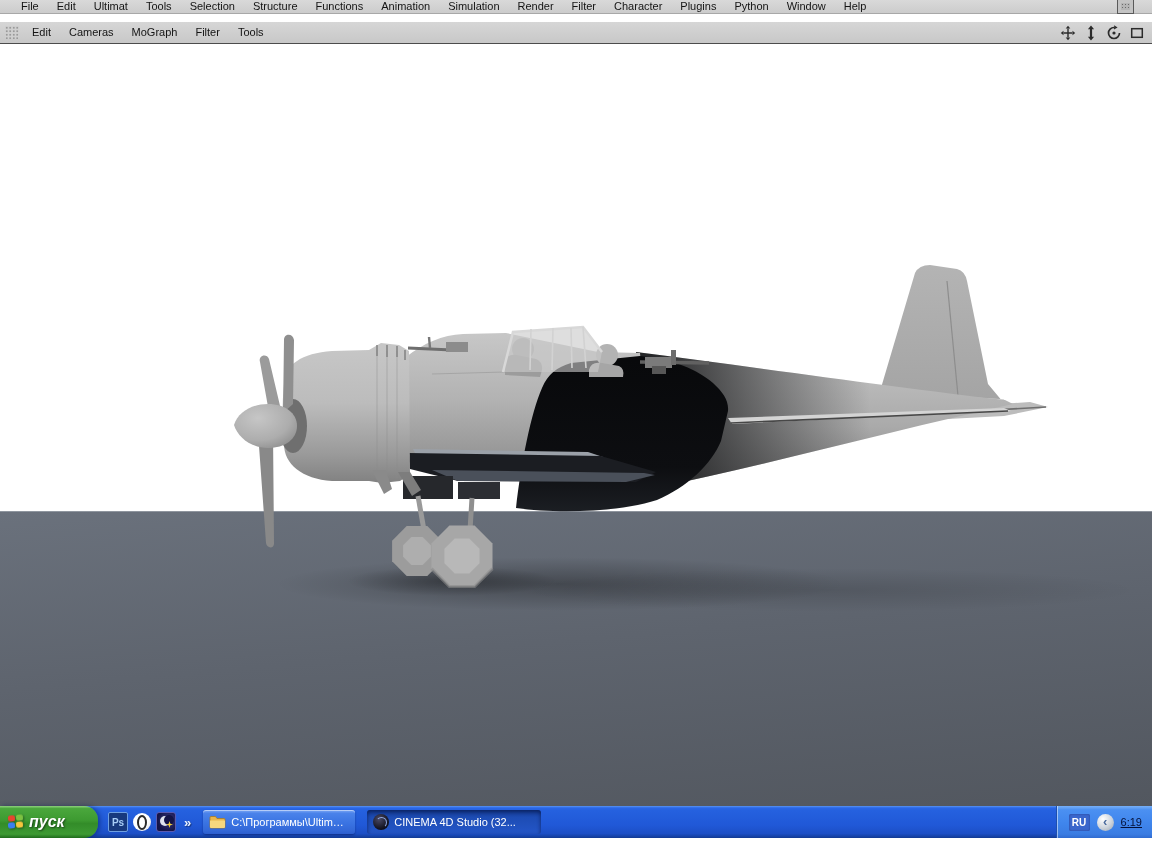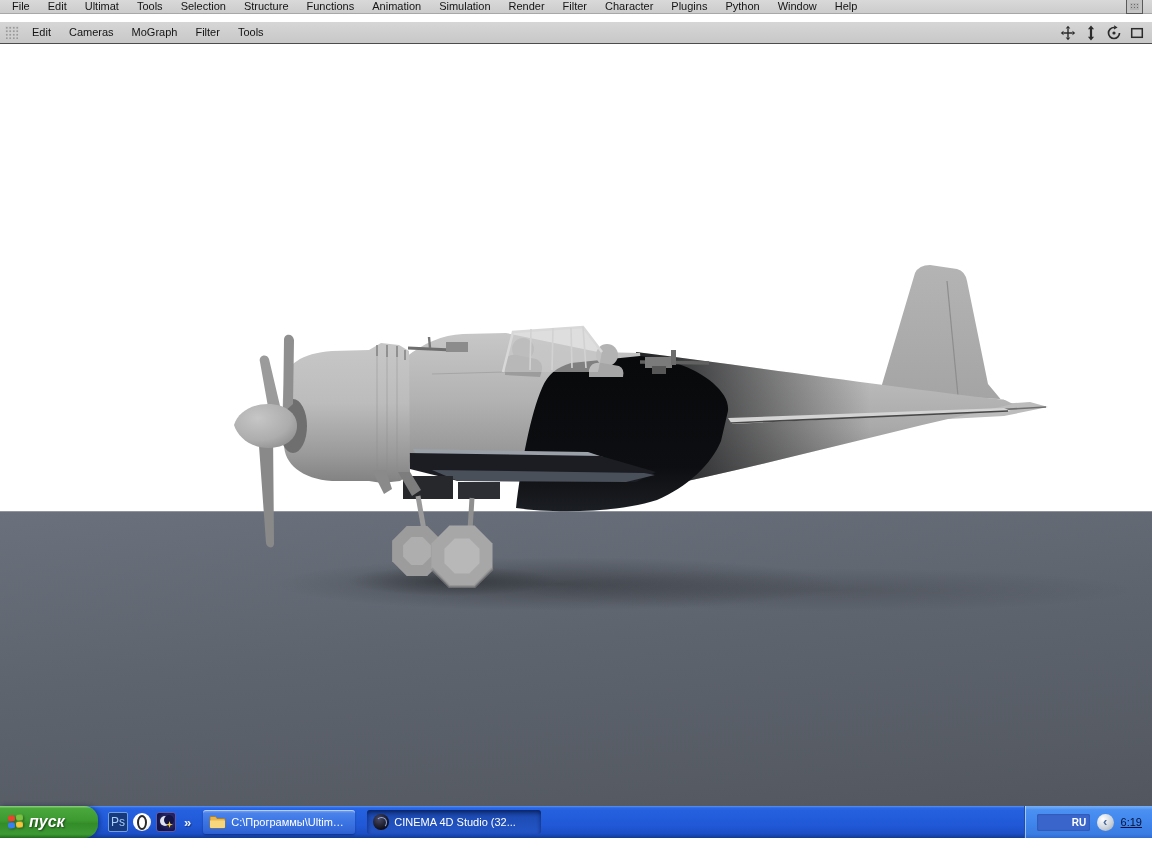--- a/index.html
+++ b/index.html
@@ -2,21 +2,21 @@
 <html><head>
 <meta charset="utf-8">
 <style>
   html,body{margin:0;padding:0;background:#ffffff;}
   .screen{position:relative;width:1152px;height:864px;overflow:hidden;background:#fff;
           font-family:"Liberation Sans",sans-serif;-webkit-font-smoothing:none;}
 
   
   .menubar{position:absolute;left:0;top:0;width:1152px;height:14px;
            background:linear-gradient(#d9d9d9,#cccccc);border-bottom:1px solid #a8a8a8;
-           display:flex;align-items:center;font-size:11px;color:#141414;box-sizing:border-box;padding:0 3px;}
+           display:flex;align-items:center;font-size:11px;color:#141414;box-sizing:border-box;padding:0 12px;}
   .mitem{padding:0 9px;height:21px;line-height:21px;cursor:default;}
   .mb-spacer{flex:1;}
   .mb-winicon{width:15px;height:13px;margin-right:6px;border:1px solid #5a5a5a;background:#c4c4c4;
               display:flex;align-items:center;justify-content:center;}
   .mb-winicon span{display:block;width:9px;height:7px;background:
         radial-gradient(circle,#6b6b6b 35%,transparent 40%) 0 0/3px 3px,#b5b5b5;}
 
   
   .vtoolbar{position:absolute;left:0;top:22px;width:1152px;height:22px;
             background:linear-gradient(#d6d6d6,#c8c8c8);border-bottom:1px solid #4c4c4c;
@@ -43,21 +43,21 @@
             background:linear-gradient(180deg,#8fd27e 0%,#4aa73c 8%,#3d9a31 45%,#338c29 55%,#3d9a33 88%,#1f6b1c 100%);
             box-shadow:2px 0 5px rgba(0,20,80,.45);}
   .startbtn .label{font-size:16px;font-weight:bold;font-style:italic;text-shadow:1px 1px 2px rgba(0,0,0,.55);}
   .winflag{width:15px;height:14px;display:grid;grid-template-columns:7px 7px;grid-template-rows:6px 6px;gap:1px;
            transform:skewY(-6deg);filter:drop-shadow(1px 1px 1px rgba(0,0,0,.4));}
   .winflag i{border-radius:1.5px 3px 1.5px 3px;}
   .wf-r{background:#e8452f;} .wf-g{background:#7dc242;} .wf-b{background:#3a7ff0;} .wf-y{background:#f6c53d;}
 
   .quicklaunch{display:flex;align-items:center;gap:5px;margin-left:10px;}
   .ql-ps{width:18px;height:18px;background:#17397e;border:1px solid #6f9fe0;border-radius:2px;
-         color:#a8cdf6;font-size:12px;font-weight:normal;display:flex;align-items:center;justify-content:center;}
+         color:#a8cdf6;font-size:10px;font-weight:bold;display:flex;align-items:center;justify-content:center;}
   .ql-circle{width:18px;height:18px;border-radius:50%;background:radial-gradient(circle at 35% 30%,#ffffff 55%,#d8d8d8);
              display:flex;align-items:center;justify-content:center;}
   .ql-circle i{display:block;width:6px;height:11px;border:2px solid #2a2a2a;border-radius:50%;}
   .ql-moon{width:18px;height:18px;border-radius:3px;background:radial-gradient(circle at 65% 40%,#3a3a86,#141447 70%);
            border:1px solid #5a5ab0;position:relative;overflow:hidden;}
   .ql-moon .cres{position:absolute;left:3px;top:3px;width:10px;height:10px;border-radius:50%;
                  background:#dfe3ee;box-shadow:none;}
   .ql-moon .cres::after{content:"";position:absolute;left:4px;top:-1px;width:10px;height:10px;border-radius:50%;background:#141447;}
   .ql-moon .star{position:absolute;right:2px;bottom:3px;width:7px;height:7px;background:#f2cf3a;
                  clip-path:polygon(50% 0,62% 38%,100% 50%,62% 62%,50% 100%,38% 62%,0 50%,38% 38%);}
@@ -74,21 +74,21 @@
   .ic-folder{flex:0 0 auto;display:block;}
   .ic-c4d{flex:0 0 auto;width:16px;height:16px;border-radius:50%;
           background:radial-gradient(circle at 38% 32%,#4a4a66,#131320 65%,#000);position:relative;}
   .ic-c4d::after{content:"";position:absolute;left:3px;top:3px;width:9px;height:9px;border-radius:50%;
                  border:1.5px solid rgba(160,190,255,.85);border-bottom-color:transparent;border-left-color:transparent;}
 
   .tray{margin-left:auto;height:32px;display:flex;align-items:center;gap:7px;padding:0 10px 0 12px;
         background:linear-gradient(180deg,#77b0f8 0%,#4b90f2 12%,#3f85ec 55%,#3a7ce2 88%,#2f6bd0 100%);
         border-left:1px solid #1d4fae;box-shadow:inset 1px 0 0 rgba(255,255,255,.5);}
   .ru-badge{width:21px;height:17px;background:#3a66cc;border-radius:2px;color:#fff;font-size:10px;font-weight:bold;
-            display:flex;align-items:center;justify-content:center;box-shadow:inset 0 0 2px rgba(0,0,40,.4);padding-left:32px;}
+            display:flex;align-items:center;justify-content:center;box-shadow:inset 0 0 2px rgba(0,0,40,.4);}
   .tray-ball{width:17px;height:17px;border-radius:50%;
              background:radial-gradient(circle at 35% 30%,#ffffff,#cdd4dc 55%,#97a1ad);
              color:#4a6a9c;font-weight:bold;font-size:13px;line-height:15px;text-align:center;}
   .clock{font-size:11px;color:#041038;text-decoration:underline;}
 
   .bottomstrip{position:absolute;left:0;top:838px;width:1152px;height:26px;background:#ffffff;}
 </style>
 </head>
 <body>
 

